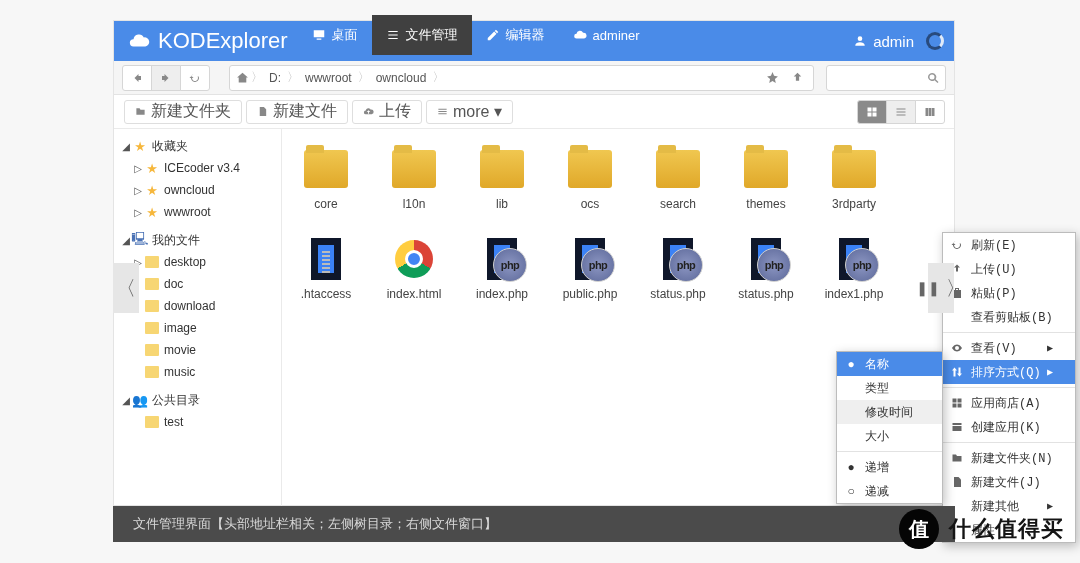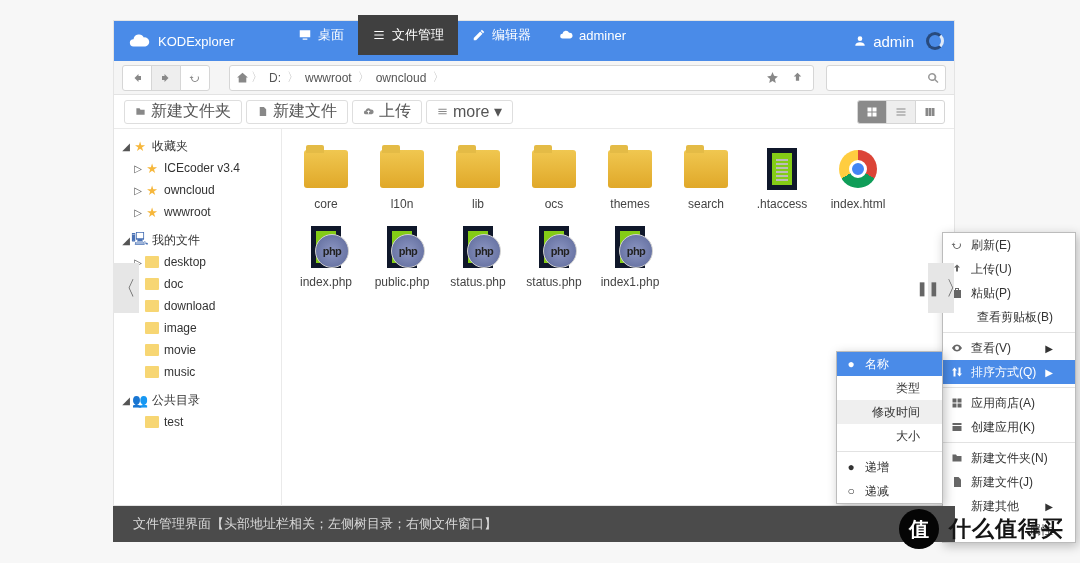--- a/index.html
+++ b/index.html
@@ -4,21 +4,21 @@
 <style>
 * { margin:0; padding:0; box-sizing:border-box; }
 html,body { width:1080px; height:563px; font-family:"Microsoft YaHei","Helvetica Neue",Arial,sans-serif; background:#f7f7f7; overflow:hidden; }
 .screen { position:relative; width:1080px; height:563px; }
 .ui-root { position:absolute; left:113px; top:20px; width:842px; height:486px; background:#fff; border:1px solid #e4e4e4; }
 
 
 .topbar { height:40px; background:#4a8be8; color:#fff; display:flex; align-items:center; padding:0 10px; font-size:14px; }
 .brand { display:flex; align-items:center; gap:8px; padding-left:4px; min-width:150px; }
 .brand svg { width:22px; height:22px; fill:#fff; }
-.brand span { font-size:13px; }
+.brand span { font-size:22px; }
 .topnav { display:flex; height:52px; margin-left:10px; }
 .topnav-item { display:flex; align-items:center; gap:6px; padding:0 14px; height:40px; color:#fff; font-size:13px; cursor:pointer; }
 .topnav-item.active { background:#404040; }
 .topnav-item svg { width:14px; height:14px; fill:#fff; }
 .top-spacer { flex:1; }
 .userbox { display:flex; align-items:center; gap:6px; font-size:15px; }
 .userbox svg { width:14px; height:14px; fill:#fff; }
 .spinner { width:18px; height:18px; border:3px solid #284a7d; border-right-color:#e0eaf8; border-radius:50%; margin-left:6px; }
 
 
@@ -53,42 +53,42 @@
 .tree-node .caret { width:12px; text-align:center; color:#555; font-size:10px; }
 .tree-node .ticon { width:16px; display:flex; align-items:center; justify-content:center; margin-right:4px; }
 .tree-node .star { color:#f6b73c; font-size:13px; }
 .tree-node .fld { width:14px; height:12px; background:#f7d673; border-radius:1px; position:relative; }
 .tree-node .comp { color:#4a72b5; font-size:13px; }
 .tree-node .pub { color:#8a8a8a; font-size:13px; }
 .tree-node.d1 { padding-left:18px; }
 
 
 .file-pane { flex:1; padding:14px 6px; position:relative; }
-.file-grid { display:flex; flex-wrap:wrap; gap:0; }
+.file-grid { display:flex; flex-wrap:wrap; gap:12px; }
 .file-item { width:76px; display:flex; flex-direction:column; align-items:center; padding:4px 0 10px 0; cursor:pointer; }
 .file-item .icns { width:44px; height:44px; display:flex; align-items:center; justify-content:center; }
 .file-item .lbl { font-size:12px; color:#444; margin-top:6px; text-align:center; line-height:14px; }
 .folder { width:44px; height:38px; background:linear-gradient(#f0c750,#e0a829); border-radius:3px; position:relative; }
 .folder:before { content:""; position:absolute; top:-5px; left:2px; width:18px; height:8px; background:#e4bb46; border-radius:2px 2px 0 0; }
-.file-doc { width:30px; height:42px; background:#84cc16; border:5px solid #0f172a; position:relative; }
+.file-doc { width:30px; height:42px; background:#3b82f6; border:7px solid #0f172a; position:relative; }
 .file-doc.htac:after { content:""; position:absolute; top:6px; left:4px; right:4px; height:2px; box-shadow:0 0 0 0 #bbb,0 4px 0 0 #bbb,0 8px 0 0 #bbb,0 12px 0 0 #bbb,0 16px 0 0 #bbb,0 20px 0 0 #bbb; background:#bbb; }
 .php-icon { width:34px; height:34px; border-radius:50%; background:radial-gradient(#8c96c2,#5c6899); display:flex; align-items:center; justify-content:center; font:700 11px Arial; color:#222; letter-spacing:-0.5px; border:1px solid #d0d0d0; }
 .chrome { width:38px; height:38px; border-radius:50%; background:conic-gradient(#db4437 0 120deg,#0f9d58 120deg 240deg,#ffcd40 240deg 360deg); position:relative; }
 .chrome:after { content:""; position:absolute; inset:10px; border-radius:50%; background:#4285f4; border:3px solid #fff; }
 
 
 .ctxmenu { position:absolute; background:#fff; border:1px solid #bcbcbc; box-shadow:2px 3px 10px rgba(0,0,0,0.25); font-size:12px; color:#333; }
 .ctxmenu .row { display:flex; align-items:center; height:24px; padding:0 22px 0 8px; cursor:pointer; white-space:nowrap; }
 .ctxmenu .row.sel { background:#4a8be8; color:#fff; }
 .ctxmenu .row.sel svg { fill:#fff; }
 .ctxmenu .row svg { width:12px; height:12px; fill:#666; margin-right:8px; }
 .ctxmenu .row .arr { margin-left:auto; font-size:10px; }
 .ctxmenu .sep2 { height:1px; background:#e2e2e2; margin:3px 0; }
-.ctxmenu .row.noicon { padding-left:28px;justify-content:flex-end; }
-.ctxmenu.main { left:660px; top:103px; width:134px; }
+.ctxmenu .row.noicon { padding-left:28px; }
+.ctxmenu.main { left:660px; top:103px; width:134px;font-family:Liberation Mono, monospace; }
 .ctxmenu.sub { left:554px; top:222px; width:107px; }
 
 
 .footer-strip { position:absolute; left:113px; top:506px; width:842px; height:36px; background:#4b4b4b; color:#d9d9d9; display:flex; align-items:center; padding-left:20px; font-size:13px; }
 
 
 .wing { position:absolute; top:263px; width:26px; height:50px; background:#e6e6e6; display:flex; align-items:center; justify-content:center; color:#666; font-size:20px; }
 .wing.left { left:113px; }
 .wing.right { left:928px; }
 
@@ -345,27 +345,33 @@
         <div class="file-item">
               <div class="icns">
                 <div class="folder"></div>
               </div>
               <span class="lbl">ocs</span>
             </div>
         <div class="file-item">
               <div class="icns">
                 <div class="folder"></div>
               </div>
+              <span class="lbl">search</span>
+            </div>
+        <div class="file-item">
+              <div class="icns">
+                <div class="folder"></div>
+              </div>
               <span class="lbl">themes</span>
             </div>
         <div class="file-item">
               <div class="icns">
                 <div class="folder"></div>
               </div>
-              <span class="lbl">search</span>
+              <span class="lbl">3rdparty</span>
             </div>
         <div class="file-item">
               <div class="icns">
                 <div class="file-doc htac"></div>
               </div>
               <span class="lbl">.htaccess</span>
             </div>
         <div class="file-item">
               <div class="icns">
                 <div class="chrome"></div>

